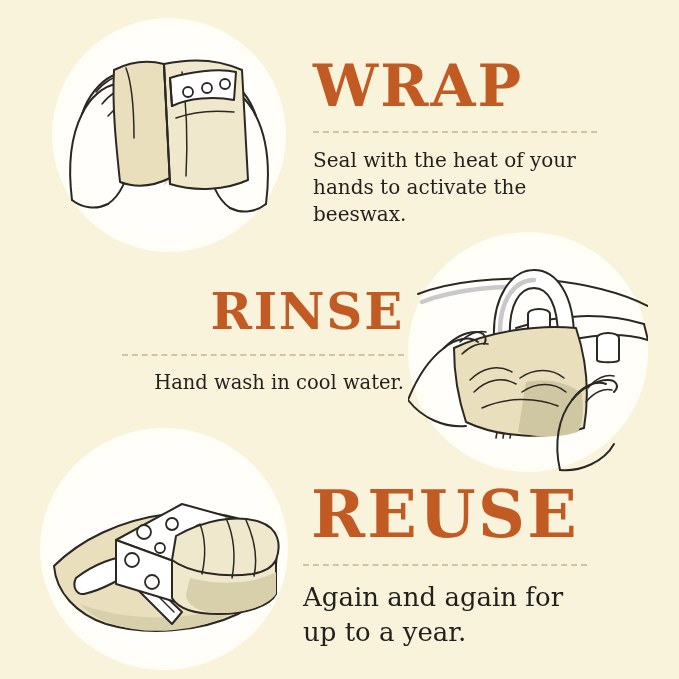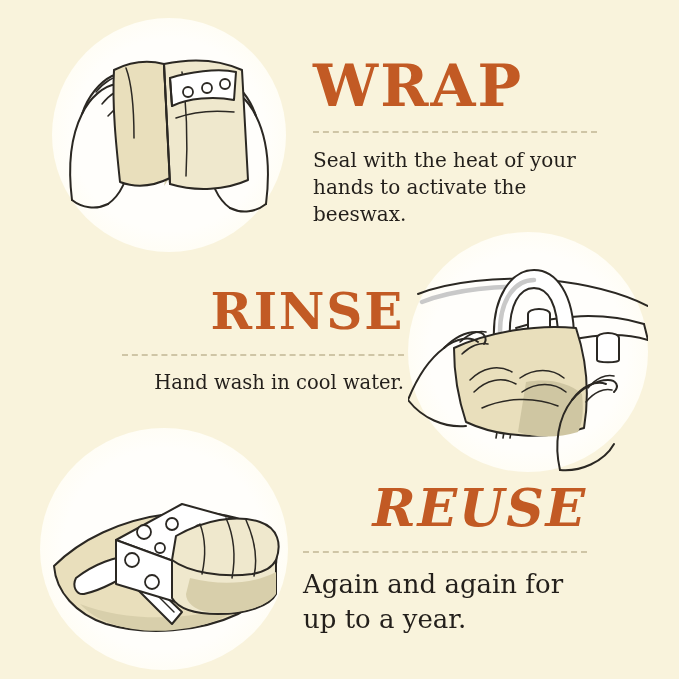--- a/index.html
+++ b/index.html
@@ -69,21 +69,21 @@
   #wrap-text .body-copy { font-size: 20px; margin-top: 14px; text-align: left; }
 
   
   #rinse-text  { left: 122px; top: 287px; width: 282px; }
   #rinse-text .heading   { font-size: 50px; text-align: right; }
   #rinse-text .divider   { margin-top: 17px; }
   #rinse-text .body-copy { font-size: 19.5px; margin-top: 14px; text-align: right; }
 
   
   #reuse-text  { left: 303px; top: 482px; width: 284px; }
-  #reuse-text .heading   { font-size: 52px; text-align: right; font-style: italic; }
+  #reuse-text .heading   { font-size: 65px; text-align: center; }
   #reuse-text .divider   { margin-top: 17px; }
   #reuse-text .body-copy { font-size: 26px; margin-top: 14px; text-align: left; }
 
   
   #plate-wrap  { left: 52px;  top: 18px;  width: 234px; height: 234px; }
   #plate-rinse { left: 408px; top: 232px; width: 240px; height: 240px; }
   #plate-reuse { left: 40px;  top: 428px; width: 248px; height: 242px; }
 
   
   .ln   { fill: none; stroke: #2b2823; stroke-width: 2; stroke-linecap: round; stroke-linejoin: round; }

